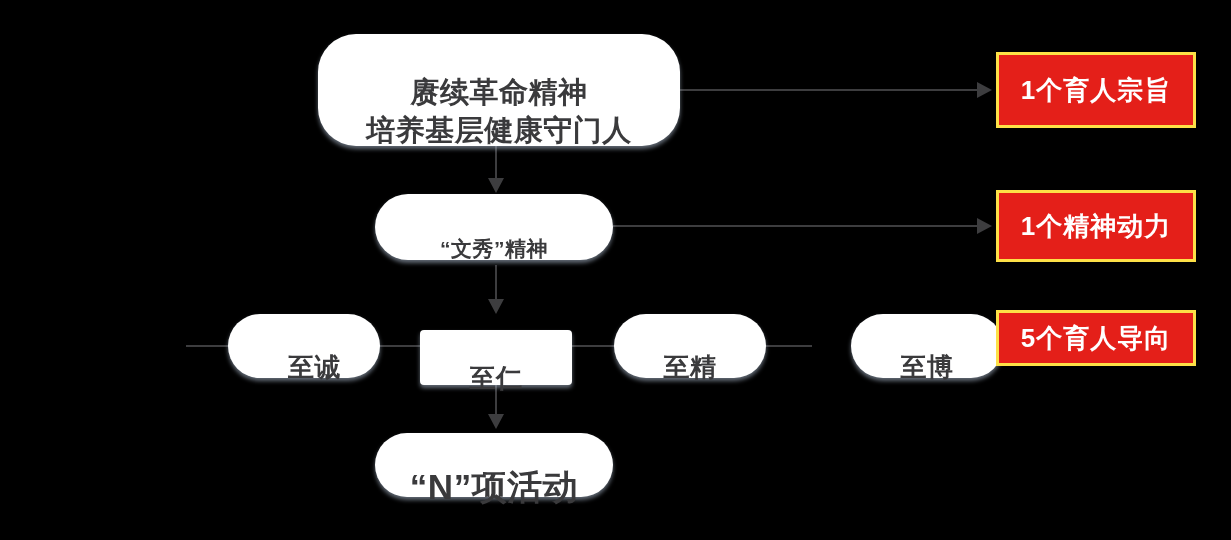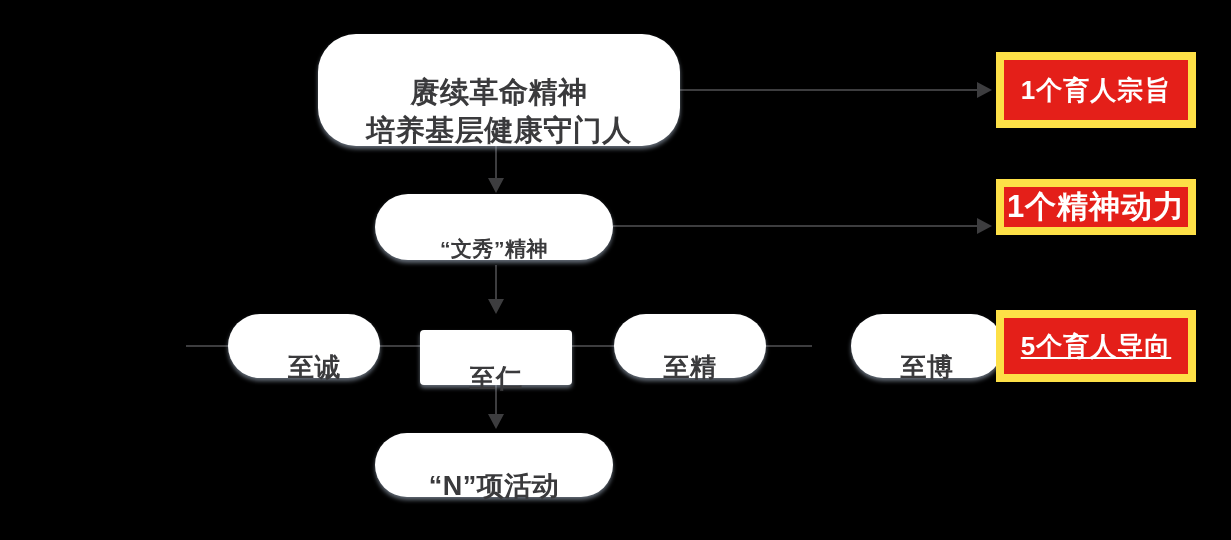--- a/index.html
+++ b/index.html
@@ -40,21 +40,21 @@
     padding: 0 14px;
     white-space: pre-line;
     margin-top: 43px;
   }
 
   
   .redbox {
     position: absolute;
     box-sizing: border-box;
     background: #e41f19;
-    border: 8px solid #fde047;
+    border: 3px solid #fde047;
     display: flex;
     align-items: center;
     justify-content: center;
     text-align: center;
     color: #ffffff;
     font-weight: bold;
     letter-spacing: 1px;
     z-index: 3;
   }
 
@@ -131,29 +131,29 @@
   </div>
 
   <div class="node" style="left:614px; top:314px; width:152px; height:64px; font-size:26px; border-radius:32px;">
     <div class="lines">至精</div>
   </div>
 
   <div class="node" style="left:851px; top:314px; width:152px; height:64px; font-size:26px; border-radius:32px;">
     <div class="lines">至博</div>
   </div>
 
-  <div class="node" style="left:375px; top:433px; width:238px; height:64px; font-size:27px; border-radius:32px;">
+  <div class="node" style="left:375px; top:433px; width:238px; height:64px; font-size:35px; border-radius:32px;">
     <div class="lines">“N”项活动</div>
   </div>
 
   <div class="redbox" style="left:996px; top:52px; width:200px; height:76px; font-size:26px;">
     <span>1个育人宗旨</span>
   </div>
 
-  <div class="redbox" style="left:996px; top:179px; width:200px; height:56px; font-size:31px;">
+  <div class="redbox" style="left:996px; top:190px; width:200px; height:72px; font-size:26px;">
     <span>1个精神动力</span>
   </div>
 
-  <div class="redbox" style="left:996px; top:310px; width:200px; height:72px; font-size:26px;text-decoration:underline;">
+  <div class="redbox" style="left:996px; top:310px; width:200px; height:56px; font-size:26px;">
     <span>5个育人导向</span>
   </div>
 
 </div>
 
 </body></html>

